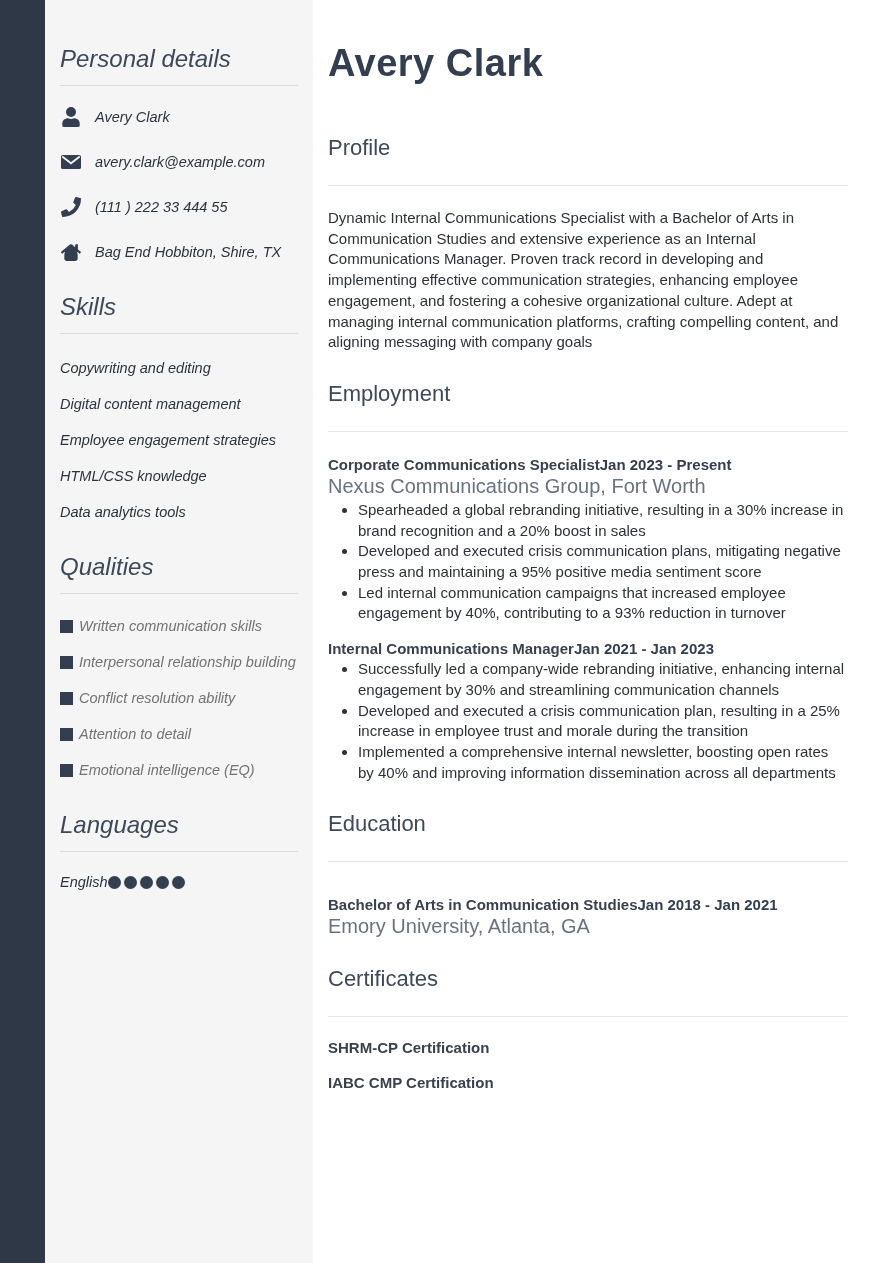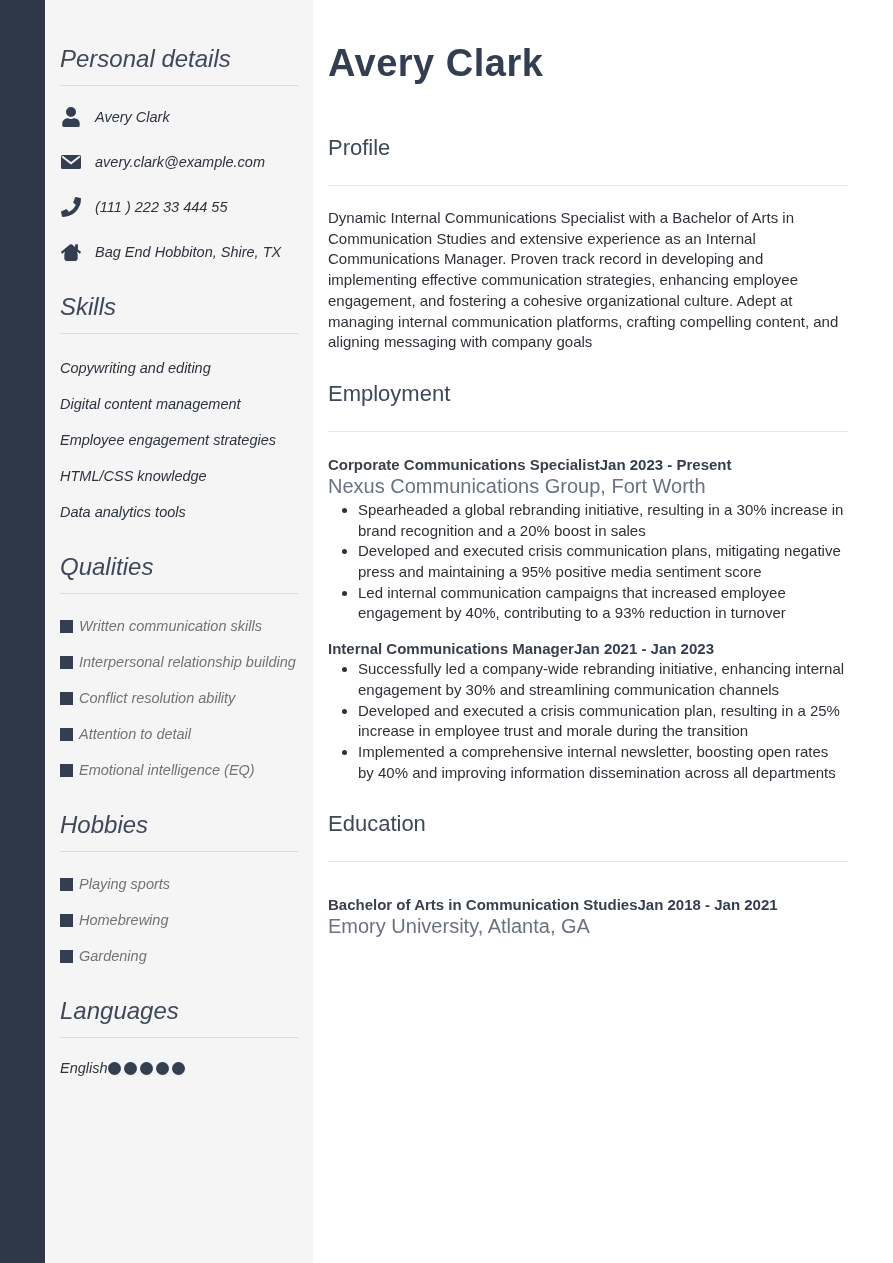--- a/index.html
+++ b/index.html
@@ -151,37 +151,20 @@
           <span class="square"></span>
           <span>Attention to detail</span>
         </div>
       <div class="sq-item">
           <span class="square"></span>
           <span>Emotional intelligence (EQ)</span>
         </div>
     </div>
   </section>
 
-  <section class="side-section">
-    <h2 class="side-h">Hobbies</h2>
-    <div class="sq-list">
-      <div class="sq-item">
-          <span class="square"></span>
-          <span>Playing sports</span>
-        </div>
-      <div class="sq-item">
-          <span class="square"></span>
-          <span>Homebrewing</span>
-        </div>
-      <div class="sq-item">
-          <span class="square"></span>
-          <span>Gardening</span>
-        </div>
-    </div>
-  </section>
 
   <section class="side-section">
     <h2 class="side-h">Languages</h2>
     <div class="lang-row">
       <span>English</span>
       <span class="dots">
         <span class="dot"></span>
         <span class="dot"></span>
         <span class="dot"></span>
         <span class="dot"></span>
@@ -234,14 +217,19 @@
     <h2 class="main-h">Education</h2>
     <div class="edu-entry">
       <div class="entry-head">
         <span class="entry-title">Bachelor of Arts in Communication Studies</span>
         <span class="entry-dates">Jan 2018 - Jan 2021</span>
       </div>
       <div class="company">Emory University, Atlanta, GA</div>
     </div>
   </section>
 
+  <section class="main-section">
+    <h2 class="main-h">Certificates</h2>
+    <div class="cert-item">SHRM-CP Certification</div>
+    <div class="cert-item">IABC CMP Certification</div>
+  </section>
 
 </main>
 
 </body></html>

